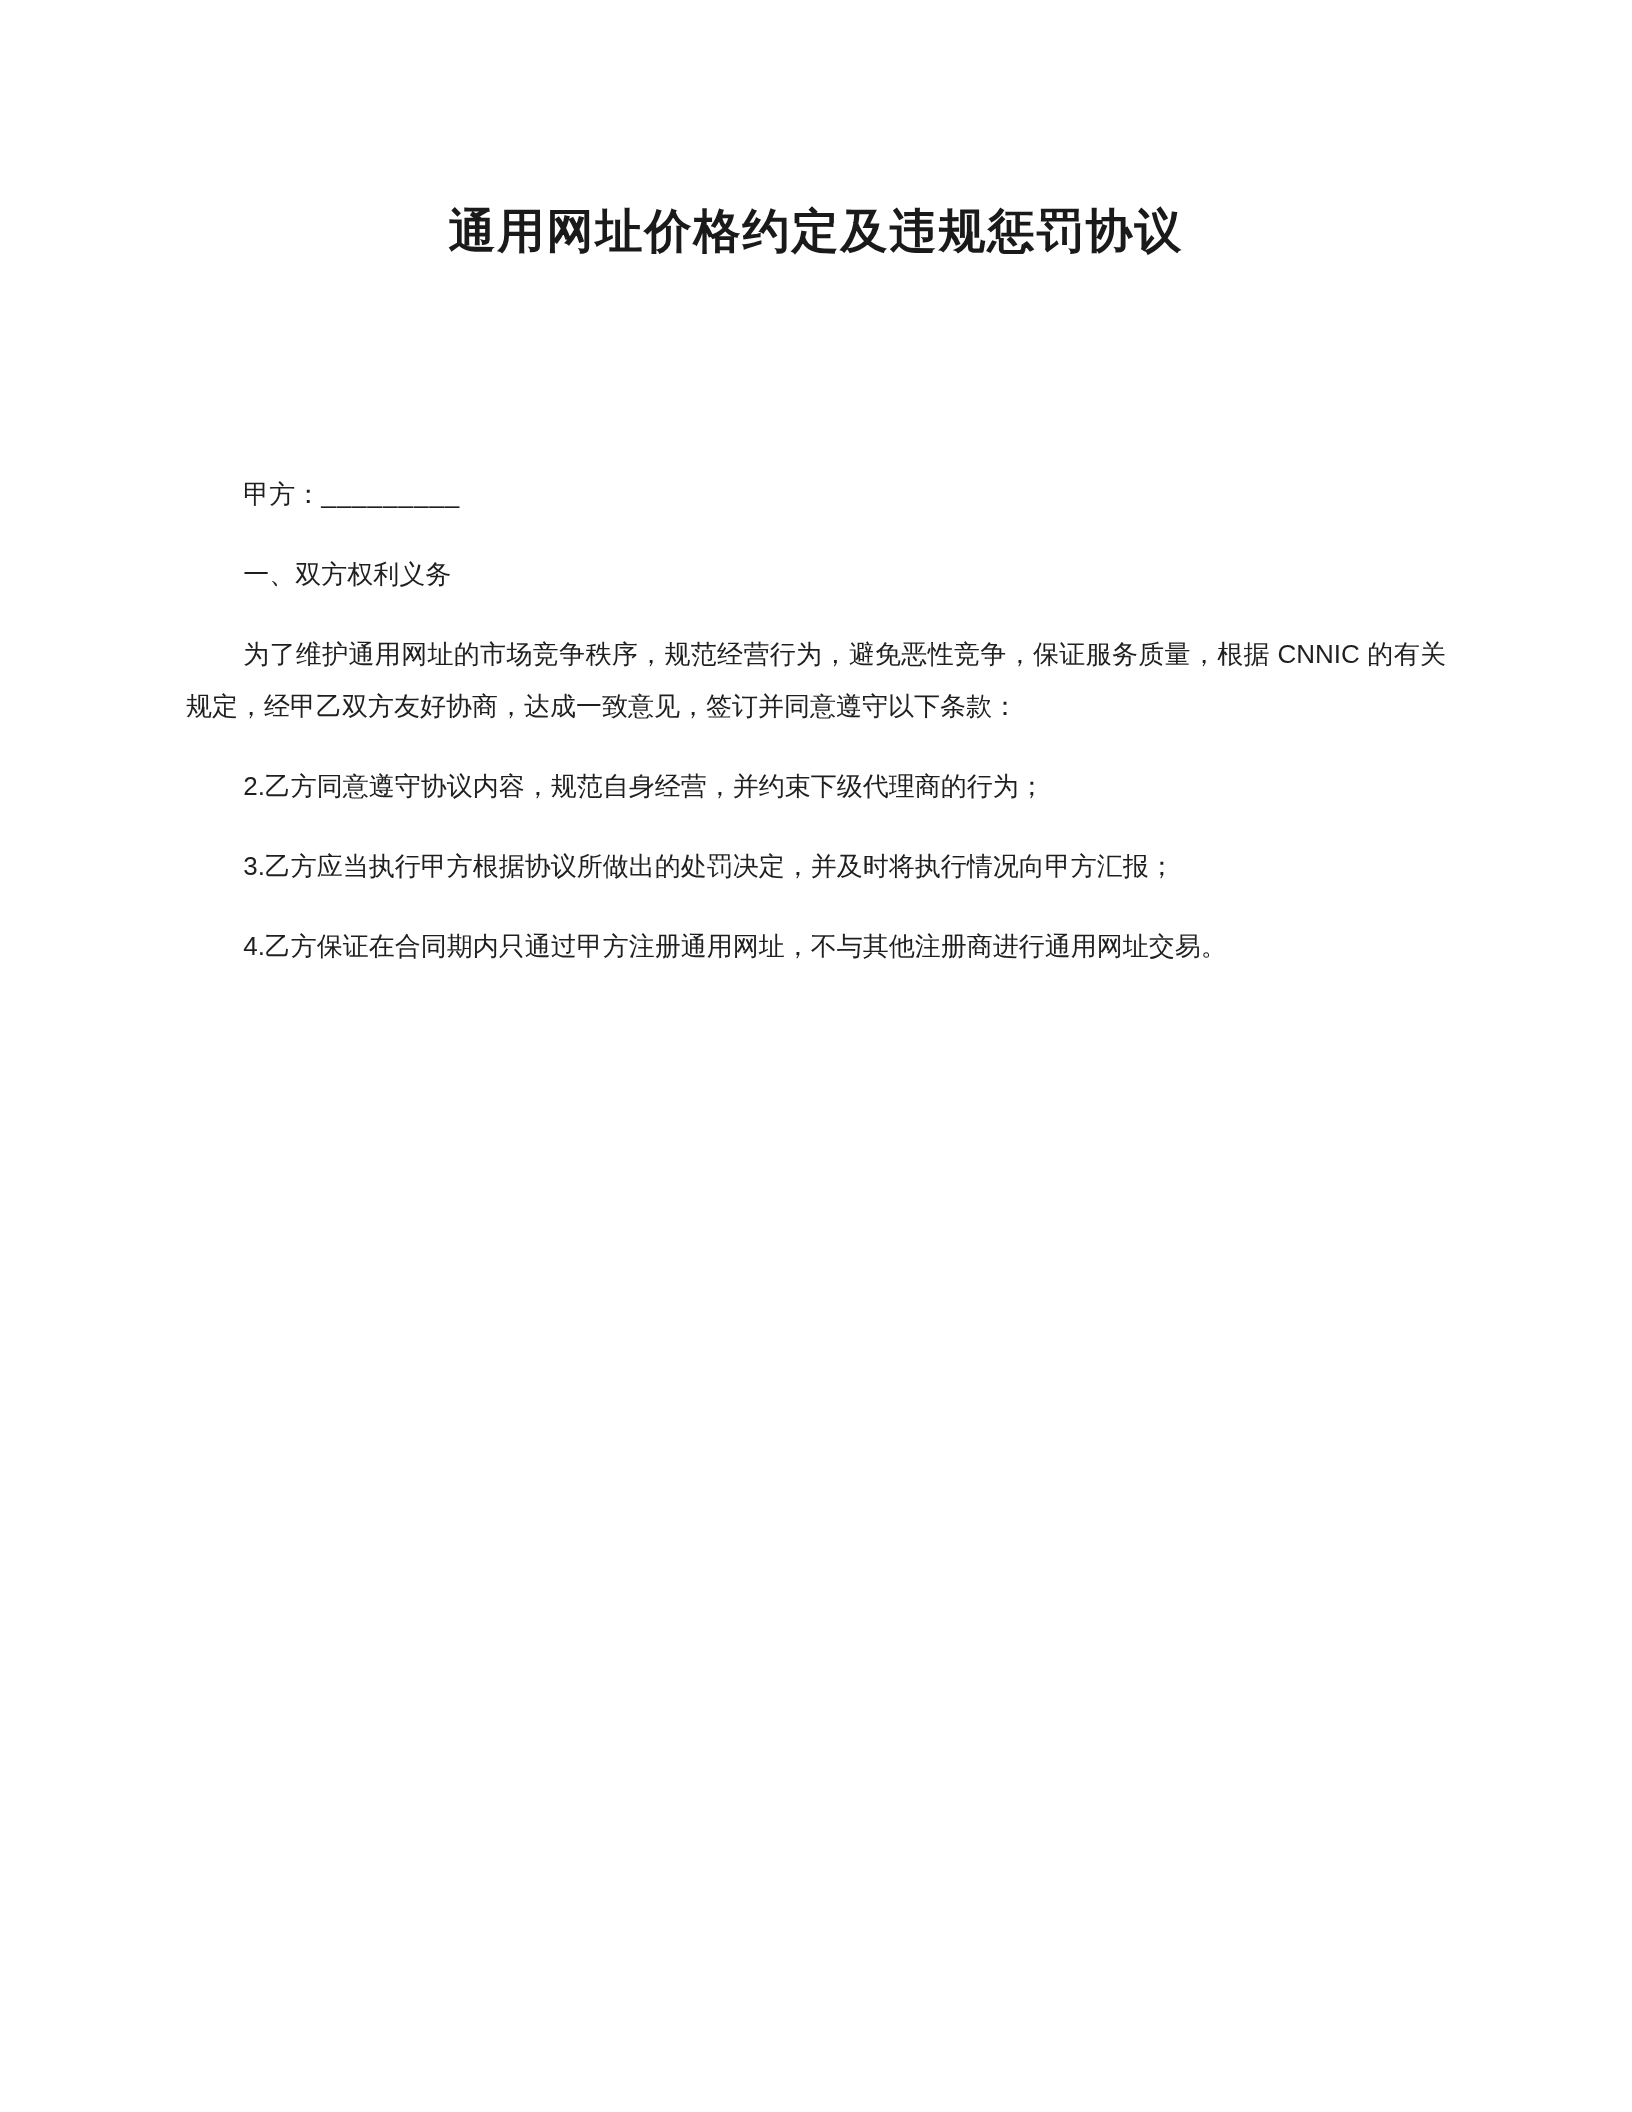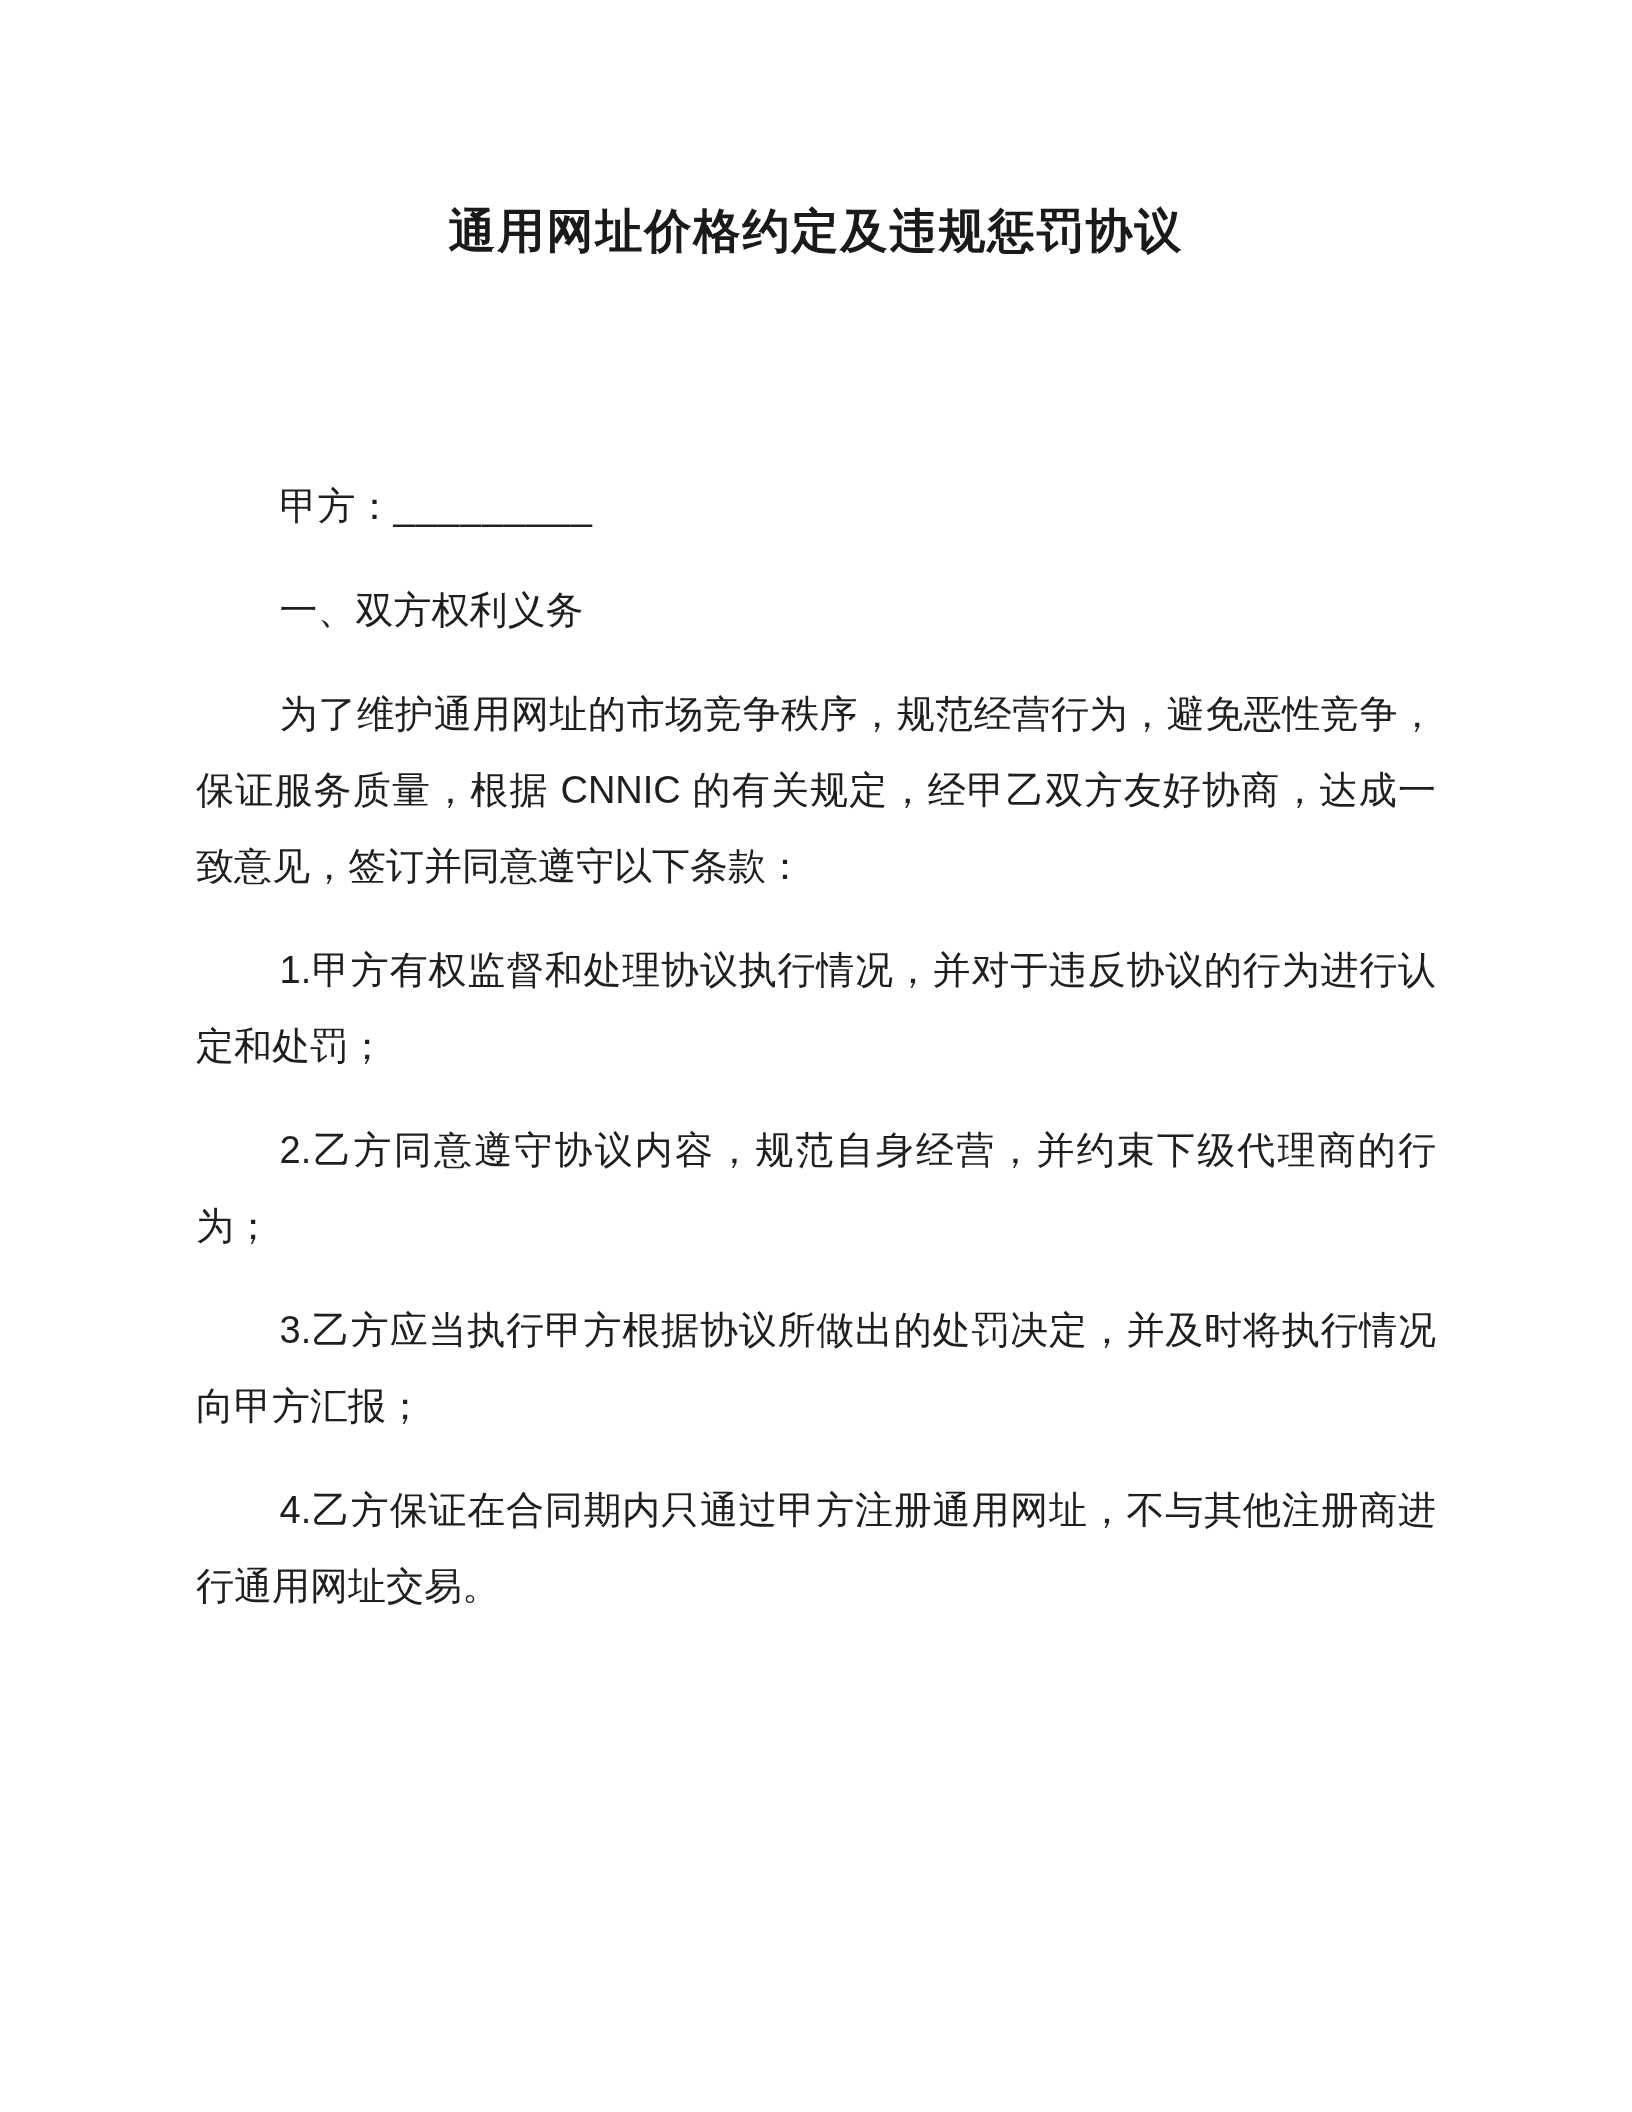--- a/index.html
+++ b/index.html
@@ -23,24 +23,24 @@
   }
   .doc-title {
     font-size: 47px;
     font-weight: 700;
     text-align: center;
     margin: 0 0 205px 0;
     letter-spacing: 2px;
     color: #1a1a1a;
   }
   p.doc-par {
-    font-size: 38px;
+    font-size: 26px;
     font-weight: 500;
     line-height: 2.0;
-    margin: 28px 10px;
+    margin: 28px 0;
     text-align: justify;
     text-justify: inter-ideograph;
     text-indent: 2.2em;
     color: #1f1f1f;
   }
   p.party-line {
     text-align: left;
   }
   .blank-line {
     letter-spacing: 1px;
@@ -56,21 +56,20 @@
 
   <h1 class="doc-title">通用网址价格约定及违规惩罚协议</h1>
 
   <p class="doc-par party-line"><span>甲方：</span><span class="blank-line">_________</span></p>
 
 
   <p class="doc-par section-heading">一、双方权利义务</p>
 
   <p class="doc-par">为了维护通用网址的市场竞争秩序，规范经营行为，避免恶性竞争，保证服务质量，根据 CNNIC 的有关规定，经甲乙双方友好协商，达成一致意见，签订并同意遵守以下条款：</p>
 
-  <p class="doc-par">1.甲方有权监督和处理协议执行情况，并对于违反协议的行为进行认定和处罚；</p>
 
   <p class="doc-par">2.乙方同意遵守协议内容，规范自身经营，并约束下级代理商的行为；</p>
 
   <p class="doc-par">3.乙方应当执行甲方根据协议所做出的处罚决定，并及时将执行情况向甲方汇报；</p>
 
   <p class="doc-par">4.乙方保证在合同期内只通过甲方注册通用网址，不与其他注册商进行通用网址交易。</p>
 
 </div>
 
 </body></html>

